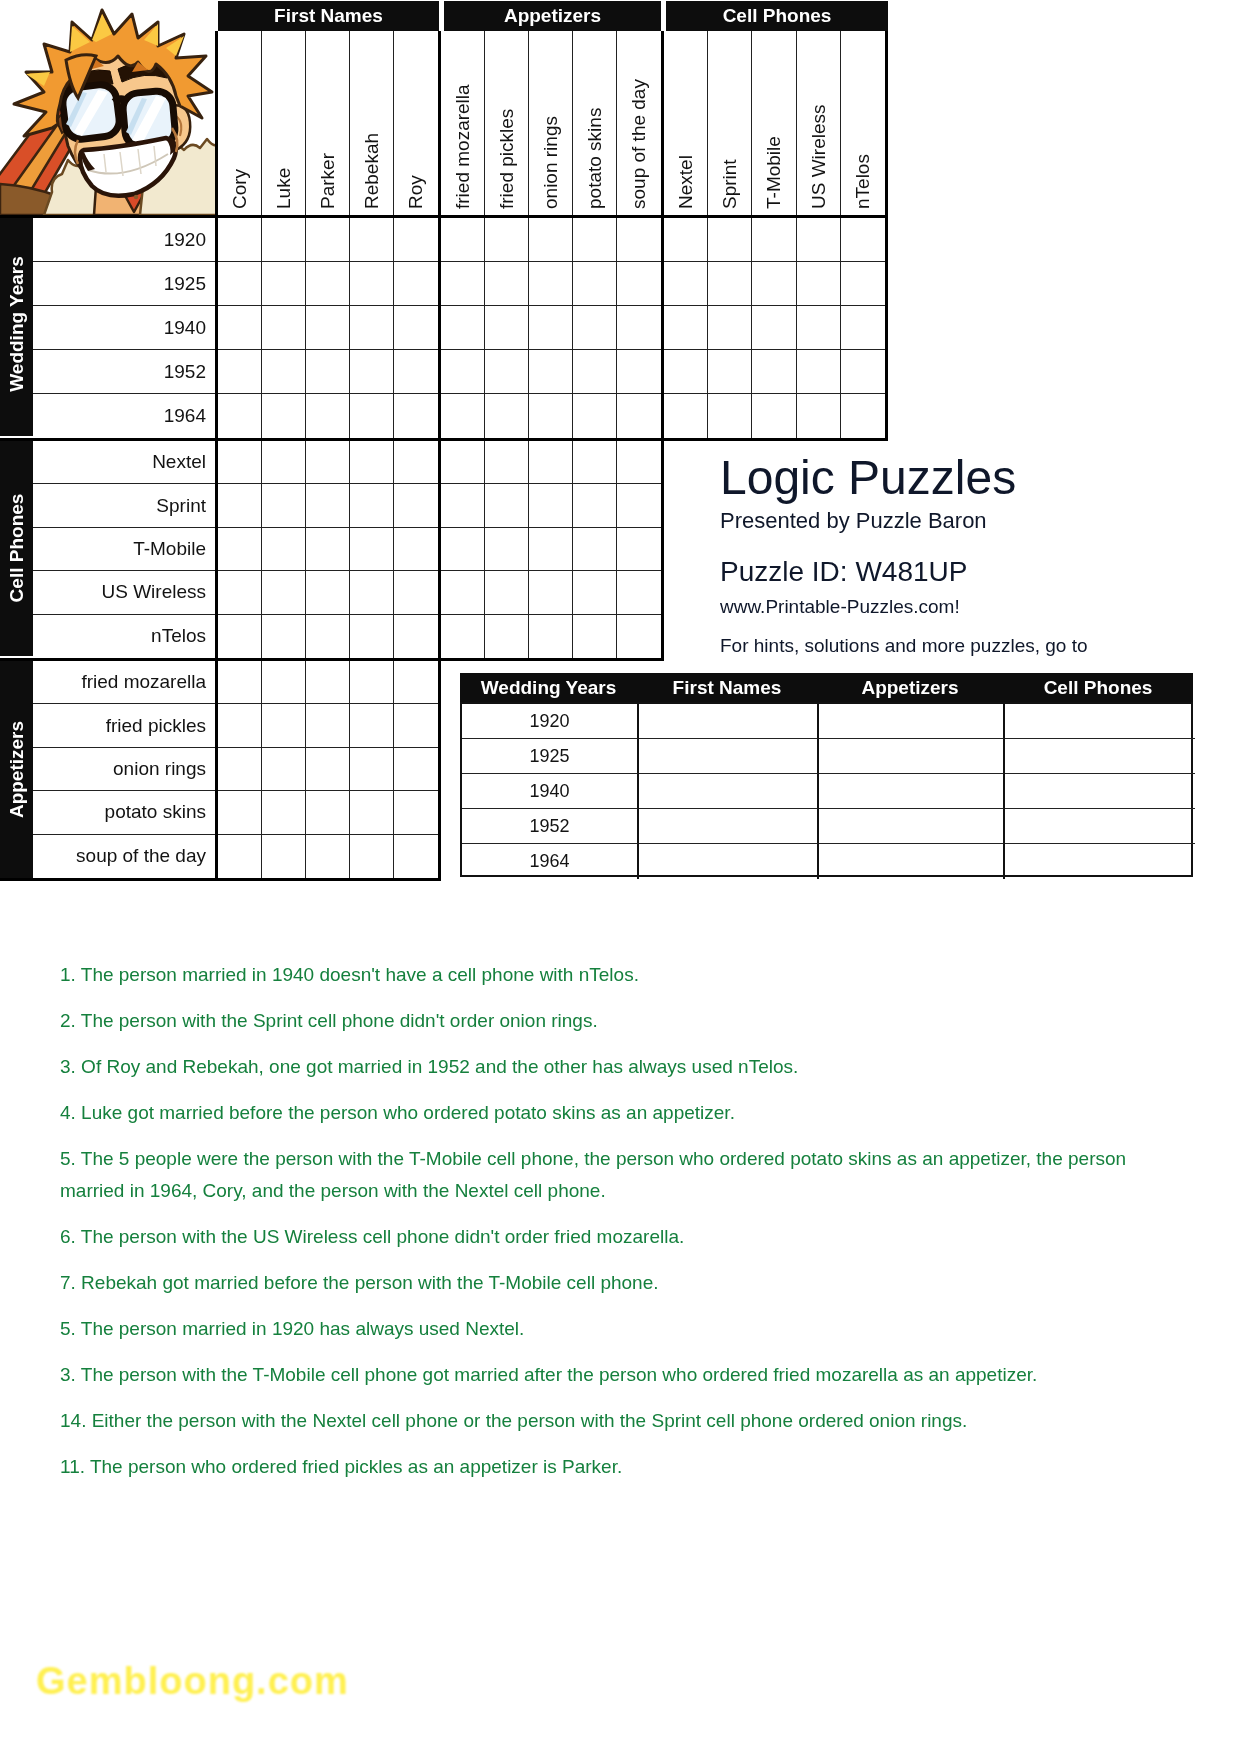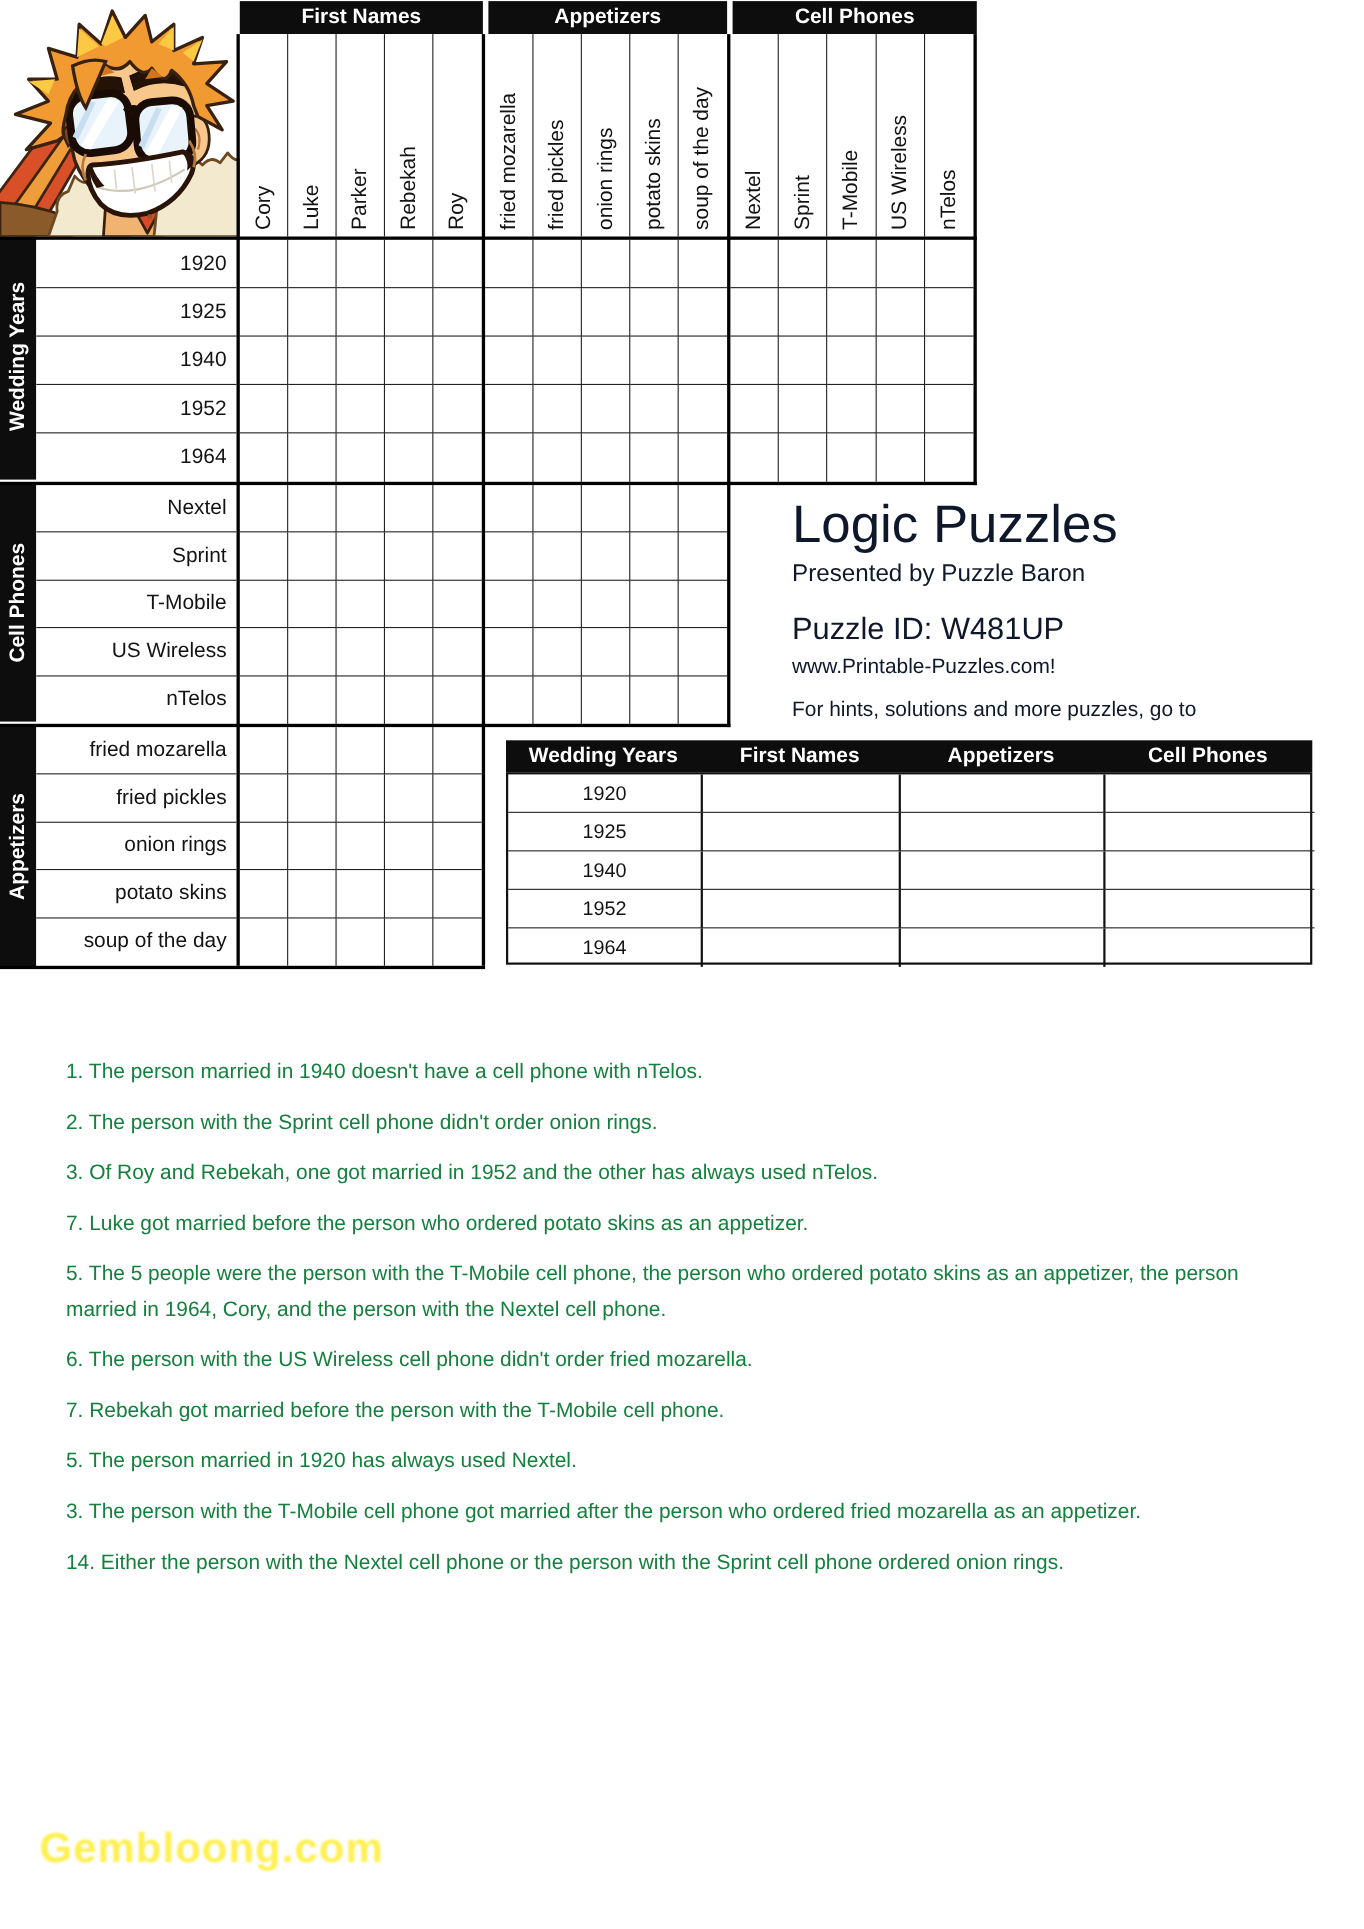--- a/index.html
+++ b/index.html
@@ -438,24 +438,25 @@
     <div class="atcell">1964</div>
     <div class="atcell"></div>
     <div class="atcell"></div>
     <div class="atcell"></div>
   </div>
 
   <div class="clues">
     <p>1. The person married in 1940 doesn't have a cell phone with nTelos.</p>
     <p>2. The person with the Sprint cell phone didn't order onion rings.</p>
     <p>3. Of Roy and Rebekah, one got married in 1952 and the other has always used nTelos.</p>
-    <p>7. Luke got married before the person who ordered potato skins as an appetizer.</p>
+    <p>4. Luke got married before the person who ordered potato skins as an appetizer.</p>
     <p>5. The 5 people were the person with the T-Mobile cell phone, the person who ordered potato skins as an appetizer, the person married in 1964, Cory, and the person with the Nextel cell phone.</p>
     <p>6. The person with the US Wireless cell phone didn't order fried mozarella.</p>
     <p>7. Rebekah got married before the person with the T-Mobile cell phone.</p>
     <p>5. The person married in 1920 has always used Nextel.</p>
     <p>3. The person with the T-Mobile cell phone got married after the person who ordered fried mozarella as an appetizer.</p>
     <p>14. Either the person with the Nextel cell phone or the person with the Sprint cell phone ordered onion rings.</p>
+    <p>11. The person who ordered fried pickles as an appetizer is Parker.</p>
   </div>
 
   <div class="watermark">Gembloong.com</div>
 
 </div>
 
 </body></html>

